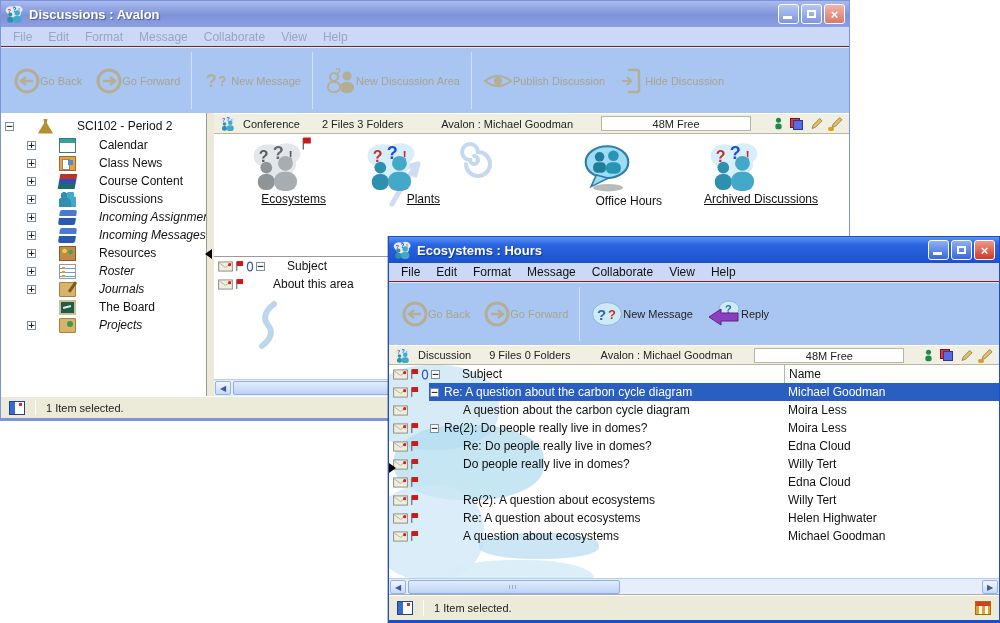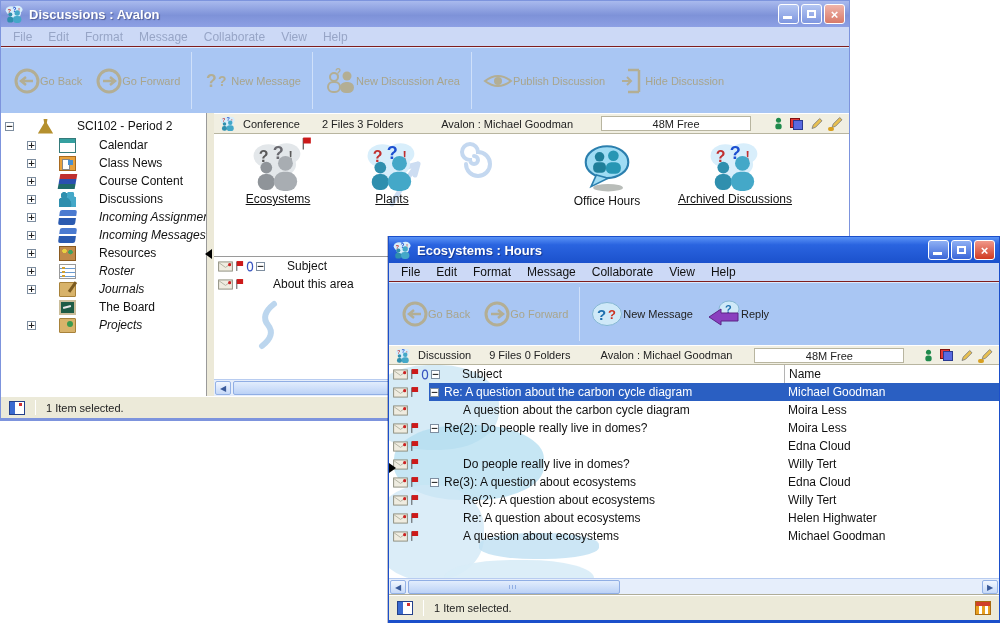--- a/index.html
+++ b/index.html
@@ -40,21 +40,21 @@
   
   .back{left:0;top:0;width:850px;height:421px;z-index:1;border:1px solid #7d94dd;border-bottom:3px solid #7d94dd}
   .back .titlebar{background:linear-gradient(180deg,#a9baee 0%,#7e92d8 55%,#8da0e4 100%)}
   .back .toolbar{height:66px}
   .backcontent{flex:1;display:flex;min-height:0;position:relative}
   .sidebar{width:206px;background:#fff;border-right:1px solid #9a9a9a;overflow:hidden;padding-top:3px}
   .splitter{width:7px;background:#ece9d8;position:relative}
   .arrow-left{position:absolute;left:-2px;top:136px;width:0;height:0;border-top:5px solid transparent;border-bottom:5px solid transparent;border-right:7px solid #000}
   .rightpane{flex:1;display:flex;flex-direction:column;min-width:0;background:#fff}
   .iconarea{height:122px;position:relative;background:#fff}
-  .bigicon{position:absolute;text-align:center;font-size:12px;color:#111}
+  .bigicon{position:absolute;text-align:right;font-size:12px;color:#111}
   .bigicon .blabel{display:inline-block;margin-top:1px}
   .bigicon .blabel.und{text-decoration:underline}
   .bigsvg{width:54px;height:50px;display:block;margin:0 auto;position:relative}
   .flagbadge{position:absolute;width:11px;height:13px}
   .doodle{position:absolute}
   .subjectpane{flex:1;border-top:1px solid #9a9a9a;background:#fff;display:flex;flex-direction:column;position:relative;overflow:hidden}
   .shead,.srow{height:18px;display:flex;align-items:center;font-size:12px;color:#111;flex:none}
   .shead{padding-left:4px;gap:2px}
   .srow .rtext{padding-left:27px}
   .cellicons{width:32px;display:flex;gap:2px;padding-left:4px;flex:none;align-items:center}
@@ -639,20 +639,24 @@
           </div>
           <div class="trow">
             <span class="cellicons">
               <svg class="env">
                 <use href="#sym-env"></use>
               </svg>
               <svg class="flg">
                 <use href="#sym-flag"></use>
               </svg>
             </span>
+            <span class="subj depth2">
+
+              <span>Re: Do people really live in domes?</span>
+            </span>
             <span class="nametext">Edna Cloud</span>
           </div>
           <div class="trow">
             <span class="cellicons">
               <svg class="env">
                 <use href="#sym-env"></use>
               </svg>
               <svg class="flg">
                 <use href="#sym-flag"></use>
               </svg>
@@ -664,24 +668,20 @@
             <span class="nametext">Willy Tert</span>
           </div>
           <div class="trow">
             <span class="cellicons">
               <svg class="env">
                 <use href="#sym-env"></use>
               </svg>
               <svg class="flg">
                 <use href="#sym-flag"></use>
               </svg>
-            </span>
-            <span class="subj depth1">
-              <span class="pm minus"></span>
-              <span>Re(3): A question about ecosystems</span>
             </span>
             <span class="nametext">Edna Cloud</span>
           </div>
           <div class="trow">
             <span class="cellicons">
               <svg class="env">
                 <use href="#sym-env"></use>
               </svg>
               <svg class="flg">
                 <use href="#sym-flag"></use>

